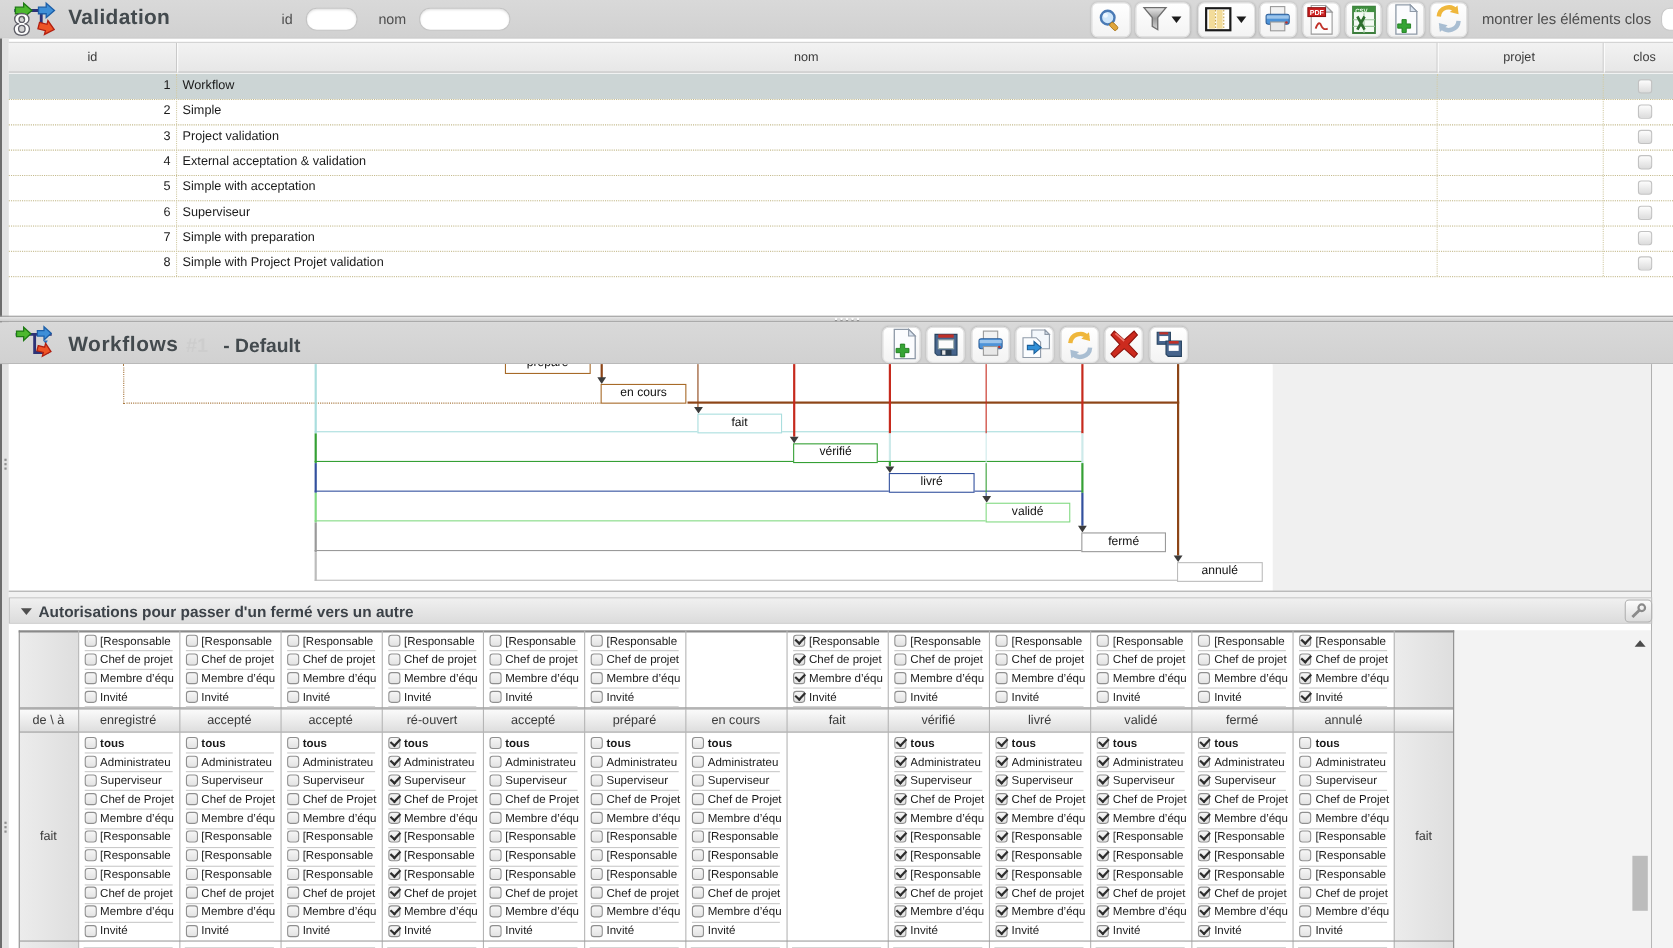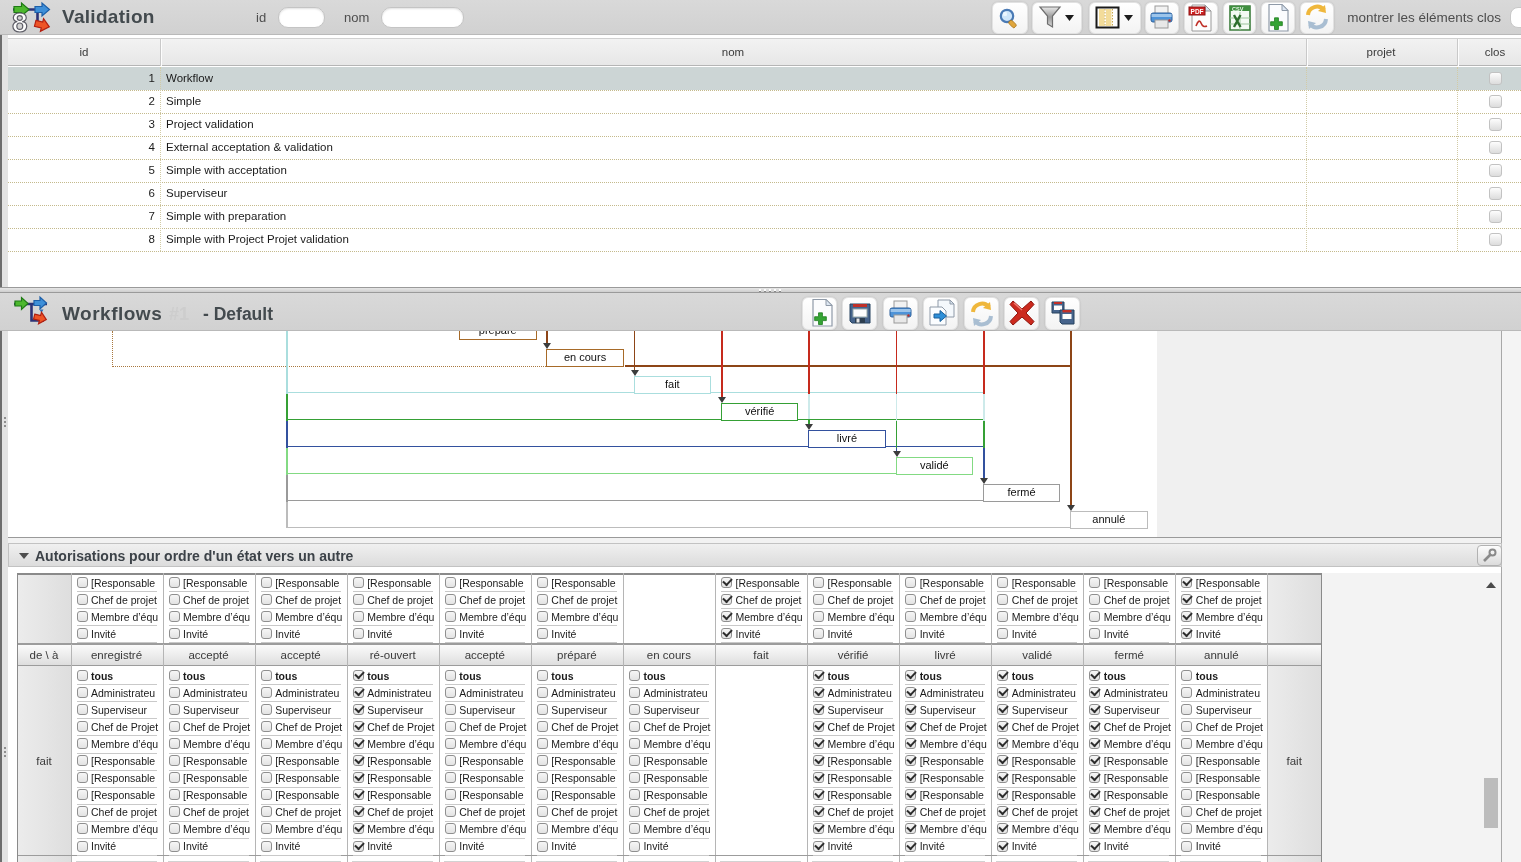--- a/index.html
+++ b/index.html
@@ -273,21 +273,21 @@
 <div class="sbox" style="left:974.8px;top:153px;width:77.5px;height:17.5px;border:1px solid #9a9a9a;line-height:15px">fermé</div>
 <div class="sbox" style="left:1062.1px;top:180px;width:77.5px;height:17.5px;border:1px solid #bcbcbc;line-height:15px">annulé</div>
 </div>
 <div class="abs" style="left:1157px;top:331px;width:344px;height:206px;background:#f0f0f0"></div>
 <div class="abs" style="left:1501px;top:331px;width:1px;height:531px;background:#a8a8a8"></div>
 <div class="abs" style="left:1502px;top:331px;width:19px;height:531px;background:#f4f4f4"></div>
 <div class="abs" style="left:8px;top:537px;width:1493px;height:1px;background:#9a9a9a"></div>
 <div class="abs" style="left:8px;top:538px;width:1493px;height:5px;background:#f2f2f2"></div>
 <div class="abs" style="left:8px;top:543px;width:1494px;height:24px;background:linear-gradient(#f0f0f0,#dcdcdc);border:1px solid #c2c2c2"></div>
 <div class="abs" style="left:19px;top:553px;width:0;height:0;border-left:5px solid transparent;border-right:5px solid transparent;border-top:6px solid #4e4e4e"></div>
-<div class="abs" style="left:35px;top:547.5px;font-size:14px;font-weight:bold;color:#3c4248">Autorisations pour ordre d'un état vers un autre</div>
+<div class="abs" style="left:35px;top:547.5px;font-size:14px;font-weight:bold;color:#3c4248">Autorisations pour passer d'un fermé vers un autre</div>
 <div class="abs" style="left:1477px;top:545px;width:25px;height:21px;background:linear-gradient(#fcfcfc,#dcdcdc);border:1px solid #b2b2b2;border-radius:4px"></div>
 <svg class="abs" style="left:1480px;top:547px" width="18" height="18" viewBox="0 0 18 18">
 <path d="M4 14 L11 7" stroke="#8a8a8a" stroke-width="2.6"></path>
 <circle cx="12.5" cy="5.5" r="3" fill="none" stroke="#8a8a8a" stroke-width="2"></circle>
 </svg>
 <div class="abs" style="left:1320.9099999999999px;top:573px;width:180.09000000000015px;height:289px;background:#f3f3f3"></div>
 <div class="abs" style="left:17.5px;top:573px;width:53.0px;height:289px;background:linear-gradient(90deg,#ececec,#dedede)"></div>
 <div class="abs" style="left:1267.4099999999999px;top:573px;width:53.5px;height:289px;background:linear-gradient(90deg,#ececec,#dedede)"></div>
 <div class="abs" style="left:17.5px;top:643.5px;width:1303.4099999999999px;height:22px;background:linear-gradient(#fbfbfb,#dedede);border-top:1px solid #9c9c9c;border-bottom:1px solid #9c9c9c"></div>
 <div class="abs" style="left:16.5px;top:573px;width:1.5px;height:289px;background:#8a8a8a"></div>

